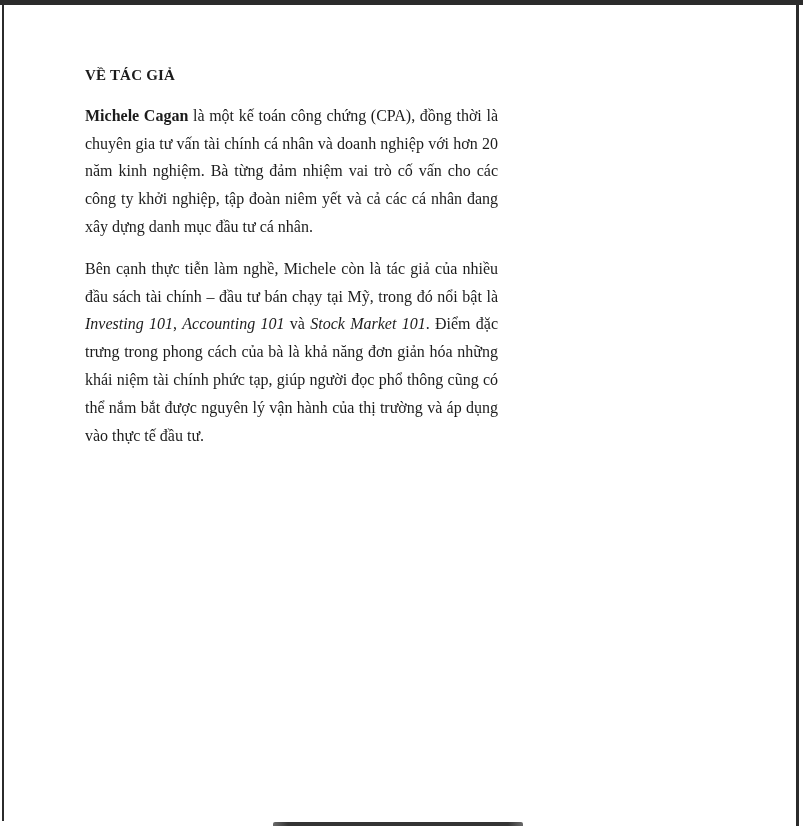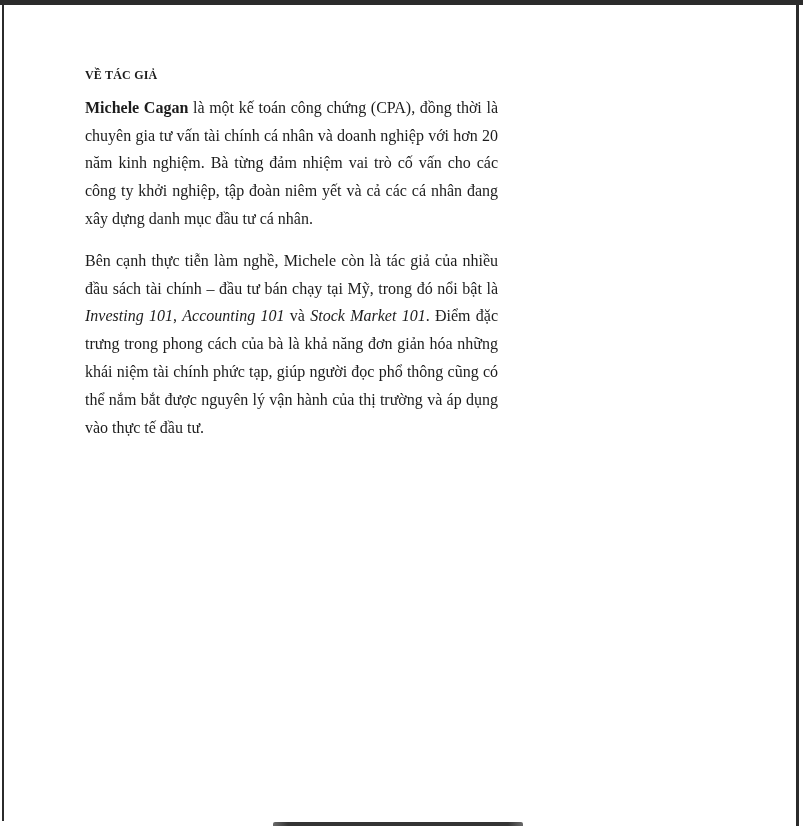--- a/index.html
+++ b/index.html
@@ -33,29 +33,29 @@
   .page {
     position: absolute;
     top: 62px;
     left: 85px;
     width: 413px;
     color: #1c1c1c;
     font-size: 16px;
     line-height: 27.8px;
   }
   .page h1 {
-    font-size: 12px;
+    font-size: 15px;
     font-weight: bold;
     line-height: 27.8px;
     letter-spacing: 0.2px;
     color: #1c1c1c;
   }
   .page p {
     text-align: justify;
-    margin-top: 4px;
+    margin-top: 12px;
   }
   .page p + p {
     margin-top: 14px;
   }
   .bottom-bar {
     position: absolute;
     left: 273px;
     bottom: 0px;
     width: 250px;
     height: 4px;

